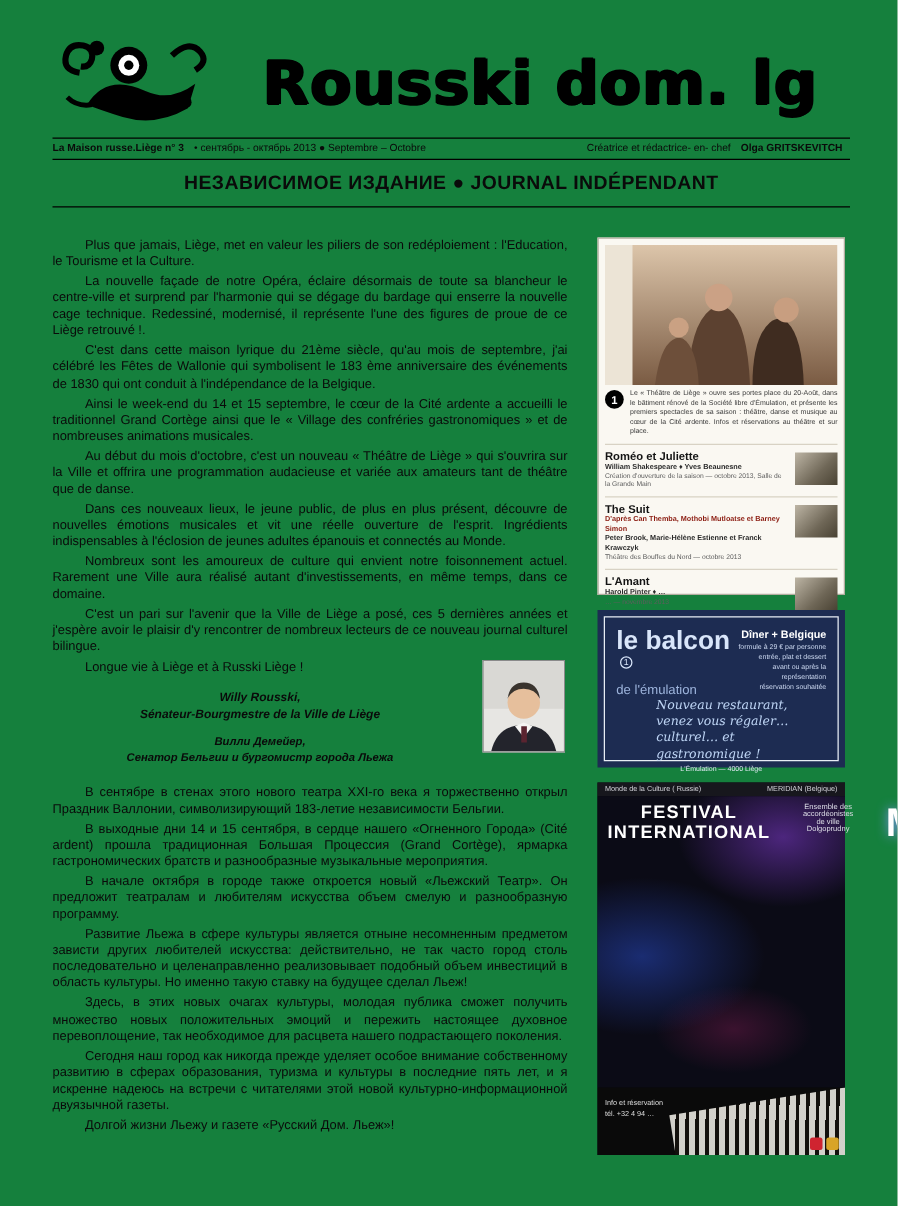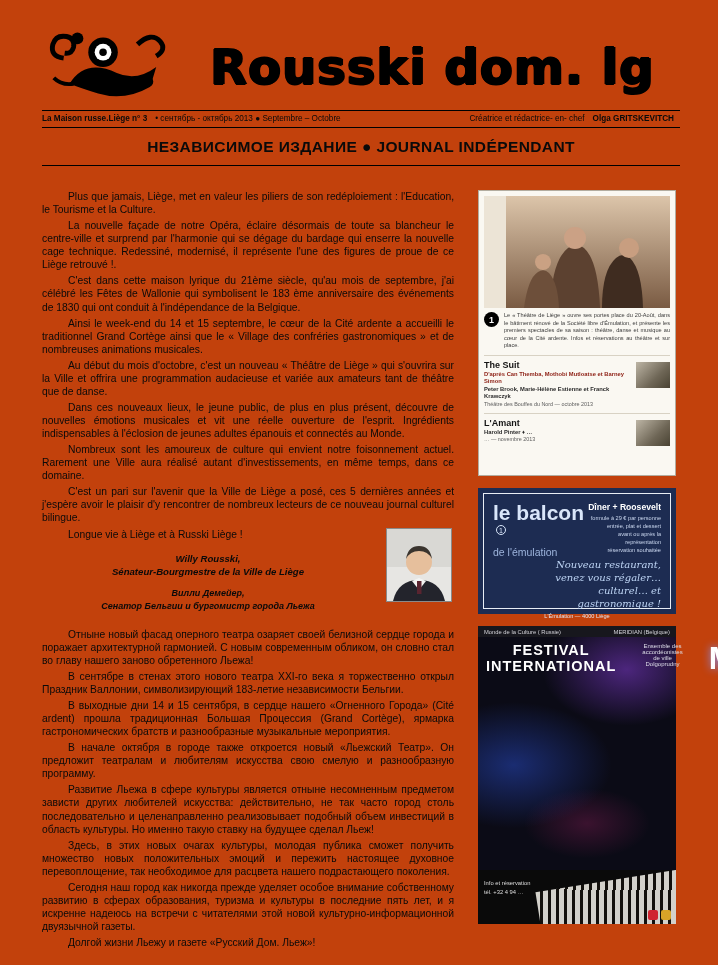--- a/index.html
+++ b/index.html
@@ -1,18 +1,18 @@
 <!DOCTYPE html>
 <html><head>
 <meta charset="utf-8">
 <style>
   * { margin:0; padding:0; box-sizing:border-box; }
   html,body { background:#e9e9e7; }
   body { width:718px; height:965px; font-family:"Liberation Sans", sans-serif; color:#0a0a0a; }
-  .page { width:718px; height:965px; background:#c2410c; overflow:hidden; padding:24px 38px 14px 42px; position:relative; }
+  .page { width:718px; height:965px; background:#15803d; overflow:hidden; padding:24px 38px 14px 42px; position:relative; }
 
   
   .masthead { display:flex; align-items:center; height:86px; gap:14px; }
   .logo { flex:0 0 128px; height:82px; }
   .title { flex:1; text-align:center; font-family:"DejaVu Sans", sans-serif; font-weight:bold;
            font-size:48px; letter-spacing:1px; color:#000;
            text-shadow:1.6px 0 #000, -0.8px 0 #000, 0 1px #000, 0 -0.6px #000; }
   .rule { border-top:1.5px solid #000; }
   .info { display:flex; align-items:baseline; font-size:8.2px; padding:3px 0 4px; gap:8px; }
   .info .pub { font-weight:bold; white-space:nowrap; }
@@ -56,21 +56,21 @@
   .p-balcon { background:#1d2c52; height:126px; padding:5px; }
   .balcon-frame { border:1px solid #e8edf5; height:100%; padding:8px 9px 5px; display:flex; flex-direction:column; }
   .balcon-top { display:flex; justify-content:space-between; }
   .brand { color:#d9e6fa; font-size:21px; font-weight:bold; line-height:1; }
   .badge-o { display:inline-block; width:10px; height:10px; border:1px solid #d9e6fa; border-radius:50%;
              font-size:7px; font-weight:normal; text-align:center; line-height:10px; vertical-align:super; margin-left:3px; color:#d9e6fa; }
   .brand-sub { color:#9db4dc; font-size:10.5px; margin-top:2px; }
   .offer { text-align:right; color:#fff; }
   .offer h5 { font-size:8.6px; margin-bottom:2px; }
   .offer .ln { font-size:5.6px; color:#c9d6ee; line-height:1.45; }
-  .tagline { margin-top:auto; text-align:right; font-style:italic; color:#bdd4f4; font-size:10px;
+  .tagline { margin-top:auto; text-align:left; font-style:italic; color:#bdd4f4; font-size:10px;
              font-family:"DejaVu Serif", serif; line-height:1.3;margin-left:32px; }
   .balcon-footer { text-align:center; font-size:5.6px; color:#dfe6f2; margin-top:3px; }
 
   
   .p-expromt { background:#07070e; height:298px; color:#fff; display:flex; flex-direction:column; }
   .ex-strip { background:#17171d; color:#d2d2d8; font-size:5.8px; display:flex; justify-content:space-between; padding:2.5px 6px; }
   .ex-body { flex:1; padding:5px 8px 4px; display:flex; flex-direction:row;
              background: radial-gradient(ellipse 120px 80px at 75% 14%, rgba(130,60,210,.55), transparent 70%),
                          radial-gradient(ellipse 140px 90px at 18% 55%, rgba(45,85,225,.45), transparent 70%),
                          radial-gradient(ellipse 90px 50px at 55% 80%, rgba(200,40,120,.25), transparent 70%),
@@ -162,24 +162,23 @@
           <div>Willy Rousski,</div>
           <div>Sénateur-Bourgmestre de la Ville de Liège</div>
         </div>
         <div class="sig-caption ru">
           <div>Вилли Демейер,</div>
           <div>Сенатор Бельгии и бургомистр города Льежа</div>
         </div>
       </div>
 
       <div class="ru-block">
-        <p>Отныне новый фасад оперного театра озаряет своей белизной сердце города и поражает архитектурной гармонией. С новым современным обликом, он словно стал во главу нашего заново обретенного Льежа!</p>
         <p>В сентябре в стенах этого нового театра XXI-го века я торжественно открыл Праздник Валлонии, символизирующий 183-летие независимости Бельгии.</p>
         <p>В выходные дни 14 и 15 сентября, в сердце нашего «Огненного Города» (Cité ardent) прошла традиционная Большая Процессия (Grand Cortège), ярмарка гастрономических братств и разнообразные музыкальные мероприятия.</p>
-        <p>В начале октября в городе также откроется новый «Льежский Театр». Он предложит театралам и любителям искусства свою смелую и разнообразную программу.</p>
+        <p>В начале октября в городе также откроется новый «Льежский Театр». Он предложит театралам и любителям искусства объем смелую и разнообразную программу.</p>
         <p>Развитие Льежа в сфере культуры является отныне несомненным предметом зависти других любителей искусства: действительно, не так часто город столь последовательно и целенаправленно реализовывает подобный объем инвестиций в область культуры. Но именно такую ставку на будущее сделал Льеж!</p>
         <p>Здесь, в этих новых очагах культуры, молодая публика сможет получить множество новых положительных  эмоций и пережить настоящее духовное перевоплощение, так необходимое для расцвета нашего подрастающего поколения.</p>
         <p>Сегодня наш город как никогда прежде уделяет особое внимание собственному развитию в сферах образования, туризма и культуры в последние пять лет, и я искренне надеюсь на встречи с читателями этой новой культурно-информационной двуязычной газеты.</p>
         <p>Долгой жизни Льежу и газете «Русский Дом.  Льеж»!</p>
       </div>
     </section>
 
     <aside class="col-right">
 
       <article class="p-theatre">
@@ -200,20 +199,28 @@
             <path d="M40 112 q4 -30 14 -36 q6 -4 11 1 q9 10 10 35 z" fill="#6d4f3a"></path>
             <circle cx="59" cy="66" r="8" fill="#caa183"></circle>
           </svg>
         </div>
         <div class="intro-row">
           <span class="badge1">1</span>
           <p class="intro">Le « Théâtre de Liège » ouvre ses portes place du 20-Août, dans le bâtiment rénové de la Société libre d'Émulation, et présente les premiers spectacles de sa saison : théâtre, danse et musique au cœur de la Cité ardente. Infos et réservations au théâtre et sur place.</p>
         </div>
         <div class="show">
           <div class="txt">
+            <h4>Roméo et Juliette</h4>
+            <div class="auth">William Shakespeare ♦ Yves Beaunesne</div>
+            <div class="det">Création d'ouverture de la saison — octobre 2013, Salle de la Grande Main</div>
+          </div>
+          <span class="thumb"></span>
+        </div>
+        <div class="show">
+          <div class="txt">
             <h4>The Suit</h4>
             <div class="auth red">D'après Can Themba, Mothobi Mutloatse et Barney Simon</div>
             <div class="auth">Peter Brook, Marie-Hélène Estienne et Franck Krawczyk</div>
             <div class="det">Théâtre des Bouffes du Nord — octobre 2013</div>
           </div>
           <span class="thumb"></span>
         </div>
         <div class="show">
           <div class="txt">
             <h4>L'Amant</h4>
@@ -227,21 +234,21 @@
       <article class="p-balcon">
         <div class="balcon-frame">
           <div class="balcon-top">
             <div>
               <div class="brand">
                 <span>le balcon</span><span class="badge-o">1</span>
               </div>
               <div class="brand-sub">de l'émulation</div>
             </div>
             <div class="offer">
-              <h5>Dîner + Roosevelt</h5>
+              <h5>Dîner + Belgique</h5>
               <div class="ln">formule à 29 € par personne</div>
               <div class="ln">entrée, plat et dessert</div>
               <div class="ln">avant ou après la représentation</div>
               <div class="ln">réservation souhaitée</div>
             </div>
           </div>
           <div class="tagline">
             <div>Nouveau restaurant, venez vous régaler…</div>
             <div>culturel… et gastronomique !</div>
           </div>

